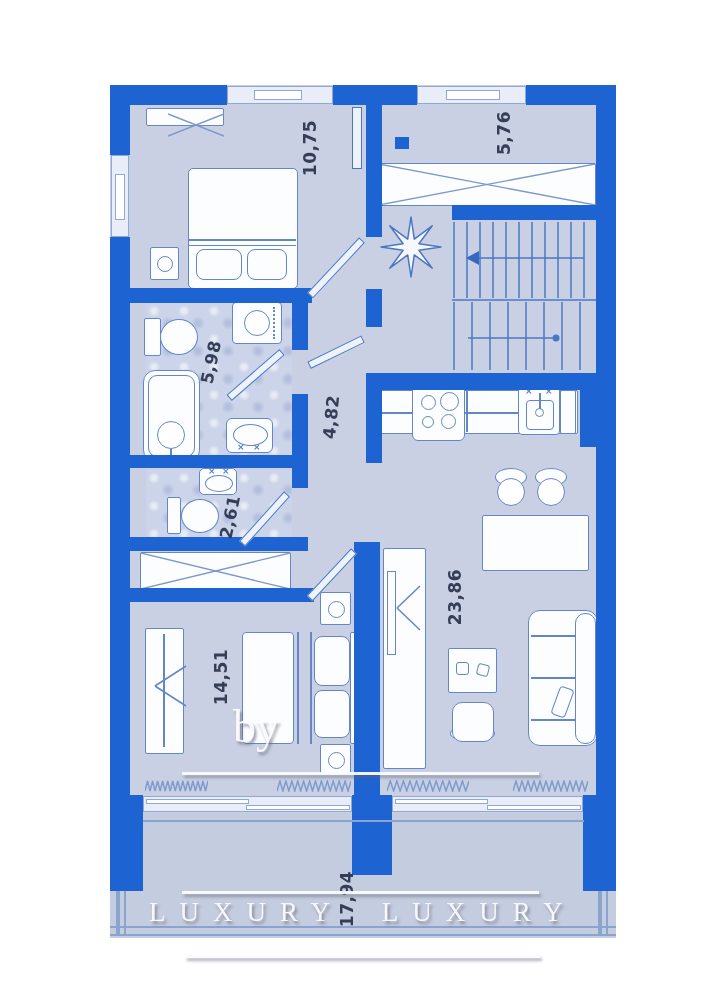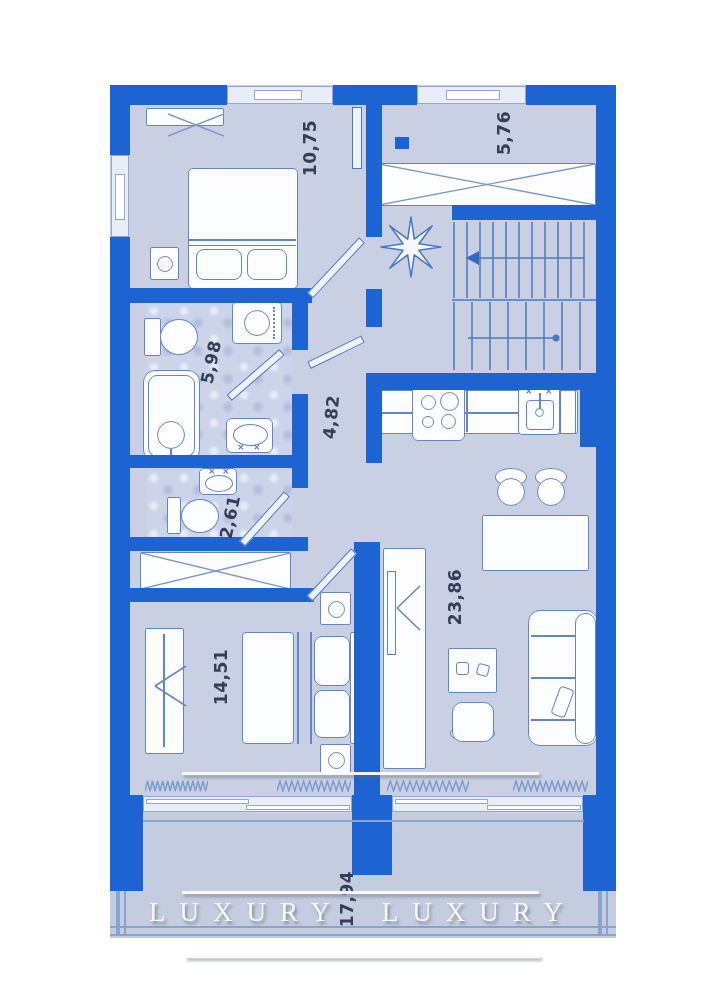--- a/index.html
+++ b/index.html
@@ -267,18 +267,19 @@
 
   <div class="p area-label" style="left:310px;top:148px;--rot:-90deg;">10,75</div>
   <div class="p area-label" style="left:504px;top:133px;--rot:-90deg;">5,76</div>
   <div class="p area-label" style="left:211px;top:362px;--rot:-78deg;">5,98</div>
   <div class="p area-label" style="left:331px;top:417px;--rot:-84deg;">4,82</div>
   <div class="p area-label" style="left:230px;top:517px;--rot:-78deg;">2,61</div>
   <div class="p area-label" style="left:455px;top:597px;--rot:-90deg;">23,86</div>
   <div class="p area-label" style="left:221px;top:677px;--rot:-90deg;">14,51</div>
   <div class="p area-label" style="left:347px;top:899px;--rot:-90deg;">17,94</div>
 
+  <div class="p wm" style="left:196px;top:700px;width:120px;font-size:46px;">by</div>
   <div class="p wm-line" style="left:182px;top:772px;width:357px;"></div>
   <div class="p wm-line" style="left:182px;top:891px;width:357px;"></div>
   <div class="p wm" style="left:130px;top:897px;width:466px;font-size:27px;letter-spacing:14px;word-spacing:18px;">LUXURY LUXURY</div>
   <div class="p wm-line" style="left:185px;top:955px;width:355px;"></div>
 
 </div>
 
 </body></html>

